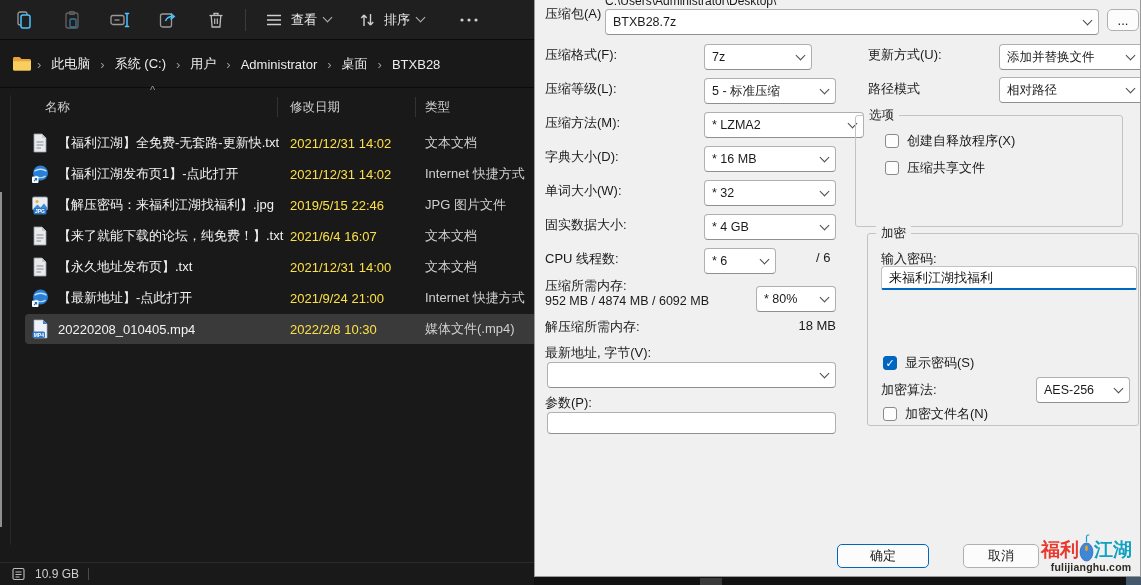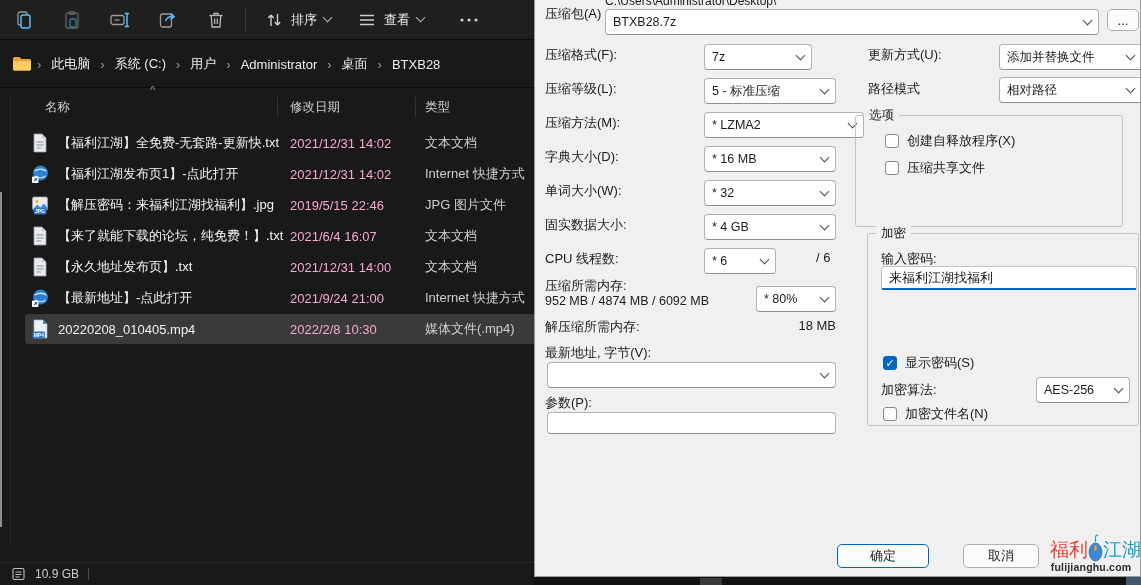--- a/index.html
+++ b/index.html
@@ -26,21 +26,21 @@
   .fh-name { width:265px; padding-left:20px; }
   .fh-date { width:135px; }
   .fh-type { flex:1; }
   .col-div { position:absolute; width:1px; height:20px; background:#333; top:97px; }
   .sortcaret { position:absolute; left:150px; top:84px; font-size:11px; color:#9a9a9a; }
   .file-row { position:absolute; left:25px; width:1110px; height:30px; display:flex; align-items:center;
               font-size:13px; border-radius:4px; }
   .file-row.selected { background:#3a3a3a; }
   .fr-name { width:265px; display:flex; align-items:center; color:#f2f2f2; white-space:nowrap; overflow:hidden; }
   .ficon { width:18px; height:20px; flex:none; margin-left:6px; margin-right:9px; }
-  .fr-date { width:135px; color:#f9a8d4; white-space:nowrap; }
+  .fr-date { width:135px; color:#fde047; white-space:nowrap; }
   .fr-type { flex:1; color:#cfcfcf; white-space:nowrap; overflow:hidden; }
   .pane-splitter { position:absolute; left:0; top:192px; width:2px; height:335px; background:#8f8f8f; }
   .pane-line { position:absolute; left:10px; top:95px; width:1px; height:450px; background:#272727; }
   .statusbar { position:absolute; left:0; bottom:0; width:534px; height:23px; background:#191919;
                border-top:1px solid #2a2a2a; display:flex; align-items:center; gap:9px; padding-left:12px;
                font-size:12px; color:#cfcfcf; }
   .st-div { width:1px; height:12px; background:#4a4a4a; }
   
   .dialog { position:absolute; left:534px; top:0; width:607px; height:577px; background:#f0f0f0;
             border:1px solid #9a9a9a; border-top:none; overflow:hidden; color:#1a1a1a; z-index:10; }
@@ -63,21 +63,21 @@
   .cb.checked::after { content:"✓"; color:#fff; font-size:11px; line-height:1; }
   .btn { position:absolute; height:24px; background:#fcfcfc; border:1px solid #b0b0b0; border-radius:5px;
          display:flex; align-items:center; justify-content:center; font-size:13px; font-family:inherit; }
   .btn.primary { border:1.5px solid #0067c0; }
   .memline { position:absolute; font-size:12.5px; white-space:nowrap; }
   
   .taskstrip { position:absolute; left:534px; top:577px; width:607px; height:8px; background:#121212; z-index:5; }
   .ts-a1 { position:absolute; left:700px; top:578px; width:22px; height:7px; background:#3a3a3a; z-index:6; }
   .ts-a2 { position:absolute; left:1126px; top:577px; width:15px; height:8px; background:#44576b; z-index:6; }
   .logo { position:absolute; left:1041px; top:527px; width:100px; text-align:center; z-index:60; }
-  .logo-row { display:flex; align-items:flex-end; justify-content:flex-end; gap:0; font-weight:normal; font-size:19px; height:36px; }
+  .logo-row { display:flex; align-items:flex-end; justify-content:flex-start; gap:0; font-weight:bold; font-size:19px; height:36px; }
   .lg-red { color:#e8392e; text-shadow:0 0 1px #fff; }
   .lg-green { color:#2ba14d; text-shadow:0 0 1px #fff; }
   .lg-teal { color:#12a0c0; text-shadow:0 0 1px #fff; }
   .logo-domain { font-size:10.5px; font-weight:bold; color:#2e2a26; margin-top:-2px; letter-spacing:0.2px; }
 </style>
 </head>
 <body>
 
 <div class="explorer">
 
@@ -113,31 +113,31 @@
       <svg width="20" height="20" viewBox="0 0 20 20">
         <path d="M3.5 5.5h13" stroke="#bdbdbd" stroke-width="1.3"></path>
         <path d="M8 5.5V3.5h4v2" stroke="#bdbdbd" stroke-width="1.3" fill="none"></path>
         <path d="M5.2 5.5l.9 11.5h7.8l.9-11.5" stroke="#bdbdbd" stroke-width="1.3" fill="none"></path>
         <path d="M8.7 8.5v5.5M11.3 8.5v5.5" stroke="#bdbdbd" stroke-width="1.2"></path>
       </svg>
     </div>
     <div class="tsep"></div>
     <div class="tmenu">
       <svg width="20" height="18" viewBox="0 0 20 18">
+        <path d="M3 4.5h14M3 9h14M3 13.5h14" stroke="#cfcfcf" stroke-width="1.6"></path>
+      </svg>
+      <span>查看</span>
+      <span class="chev-dn"></span>
+    </div>
+    <div class="tmenu">
+      <svg width="20" height="18" viewBox="0 0 20 18">
         <path d="M7 15V4M7 4L4.3 7M7 4l2.7 3" stroke="#cfcfcf" stroke-width="1.4" fill="none"></path>
         <path d="M13.5 3v11M13.5 14l-2.7-3M13.5 14l2.7-3" stroke="#cfcfcf" stroke-width="1.4" fill="none"></path>
       </svg>
       <span>排序</span>
-      <span class="chev-dn"></span>
-    </div>
-    <div class="tmenu">
-      <svg width="20" height="18" viewBox="0 0 20 18">
-        <path d="M3 4.5h14M3 9h14M3 13.5h14" stroke="#cfcfcf" stroke-width="1.6"></path>
-      </svg>
-      <span>查看</span>
       <span class="chev-dn"></span>
     </div>
     <div class="tbtn" style="margin-left:8px">
       <svg width="22" height="6" viewBox="0 0 22 6">
         <circle cx="4" cy="3" r="1.6" fill="#cfcfcf"></circle>
           <circle cx="11" cy="3" r="1.6" fill="#cfcfcf"></circle>
           <circle cx="18" cy="3" r="1.6" fill="#cfcfcf"></circle>
       </svg>
     </div>
   </div>

